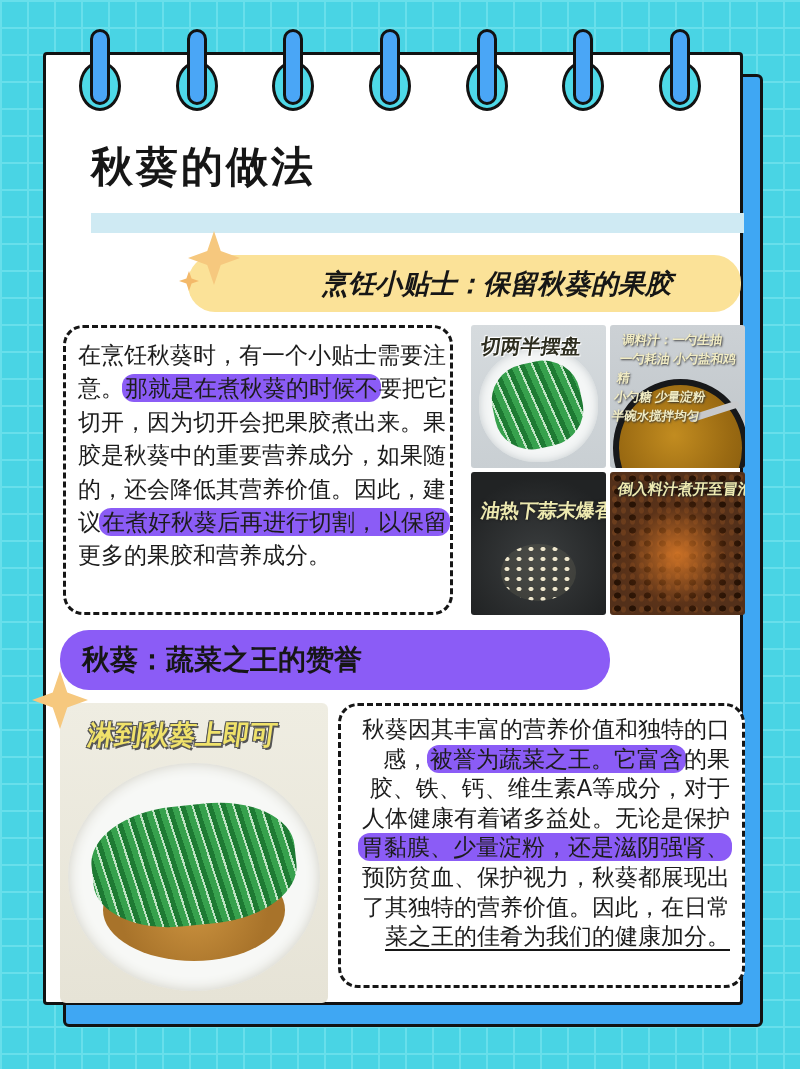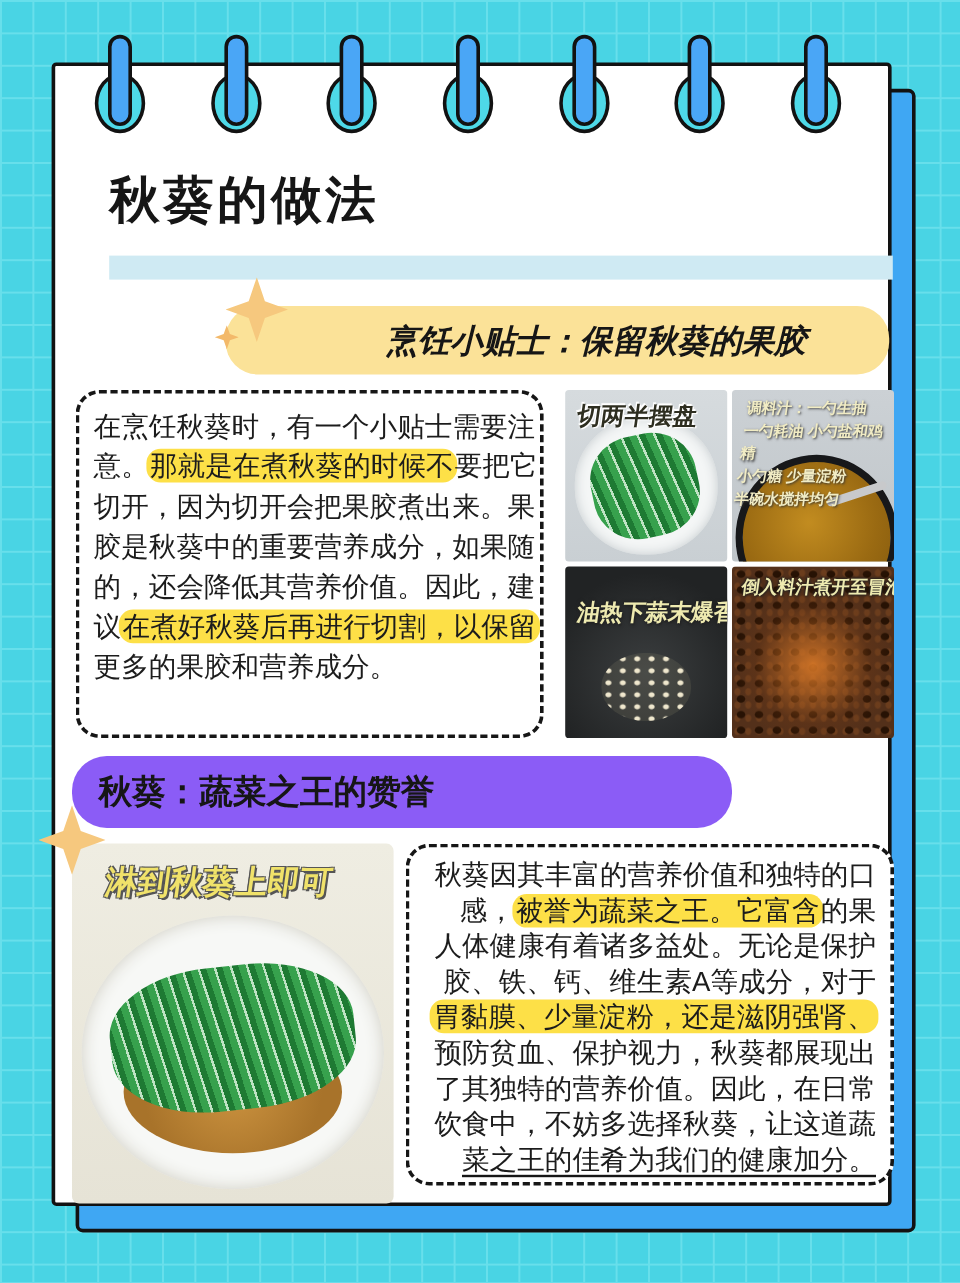--- a/index.html
+++ b/index.html
@@ -49,21 +49,21 @@
   .star.s1b{ left:133px; top:216px; width:20px; height:20px; background:#f3b96a; z-index:3; }
   .star.s2{ left:-14px; top:616px; width:56px; height:58px; z-index:3; }
   
   .tbox{ position:absolute; border:3px dashed #161616; border-radius:20px;
     color:#1c1c1c; background:#fff; }
   .tbox1{ left:17px; top:270px; width:390px; height:290px; padding:11px 12px;
     font-size:23px; line-height:33.4px; }
   .tbox2{ left:292px; top:648px; width:407px; height:285px; padding:9px 12px;
     font-size:23px; line-height:29.6px;text-align:right; }
   .tline{ white-space:nowrap; }
-  .hl{ background:#fde047; border-radius:12px; padding:1px 3px; margin:0 -2px; }
+  .hl{ background:#8b5cf6; border-radius:12px; padding:1px 3px; margin:0 -2px; }
   .ul{ border-bottom:2.5px solid #161616; }
   
   .pgrid{ position:absolute; left:425px; top:270px; width:274px; height:290px;
     display:grid; grid-template-columns:1fr 1fr; grid-template-rows:1fr 1fr; gap:4px; }
   .photo{ position:relative; overflow:hidden; border-radius:3px; }
   .cap{ position:absolute; font-weight:900; transform:skewX(-8deg); white-space:nowrap; }
   .cap-dark{ color:#2e2e20; text-shadow:0 0 3px #fff,1px 1px 0 #fff,-1px -1px 0 #fff; }
   .cap-lite{ color:#eeeab0; text-shadow:1px 1px 2px #222, -1px -1px 2px #222; }
   
   .ph1{ background:linear-gradient(#d6dbde,#c9cfd3); }
@@ -192,22 +192,21 @@
   <div class="ph5">
     <div class="plate"></div>
     <div class="sauce"></div>
     <div class="okra-pile"></div>
     <div class="cap">淋到秋葵上即可</div>
   </div>
 
   <div class="tbox tbox2">
       <div class="tline"><span>秋葵因其丰富的营养价值和独特的口</span></div>
       <div class="tline"><span>感，</span><span class="hl">被誉为蔬菜之王。它富含</span><span>的果</span></div>
+      <div class="tline"><span>胶、铁、钙、维生素A等成分，对于</span></div>
       <div class="tline"><span>人体健康有着诸多益处。无论是保护</span></div>
-      <div class="tline"><span>胶、铁、钙、维生素A等成分，对于</span></div>
       <div class="tline"><span class="hl">胃黏膜、少量淀粉，还是滋阴强肾、</span></div>
       <div class="tline"><span>预防贫血、保护视力，秋葵都展现出</span></div>
       <div class="tline"><span>了其独特的营养价值。因此，在日常</span></div>
-      <div class="tline"><span>饮食中，不妨多选择秋葵，让这道蔬</span></div>
       <div class="tline"><span class="ul">菜之王的佳肴为我们的健康加分。</span></div>
     </div>
 
 </div>
 
 </body></html>

